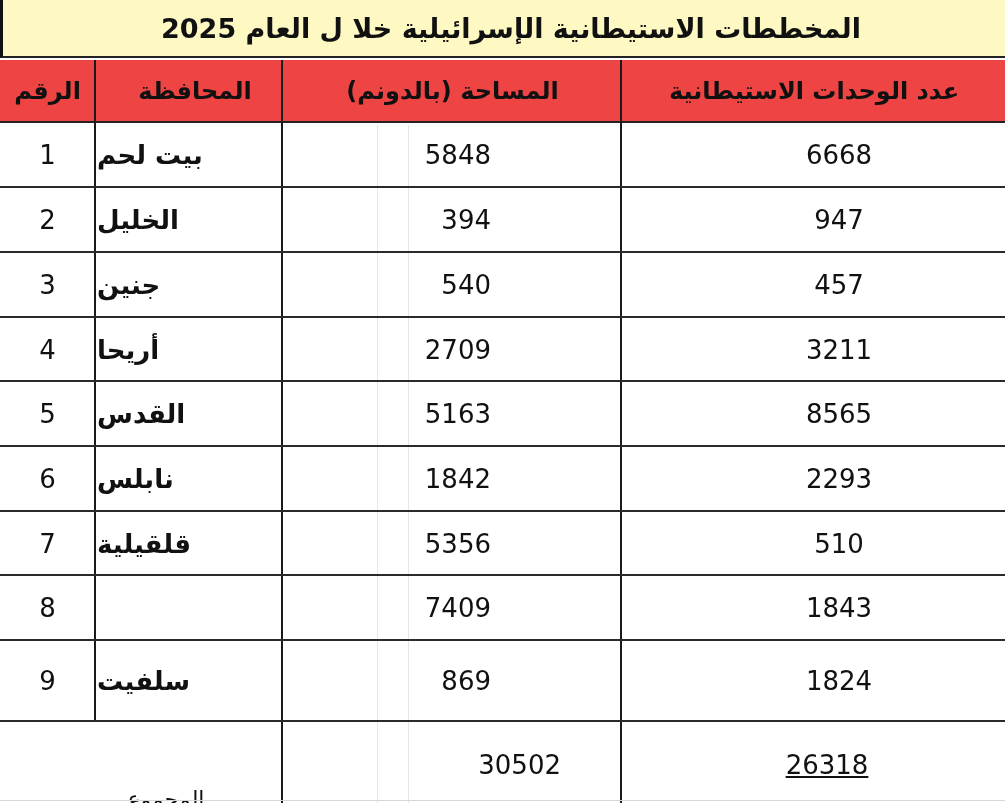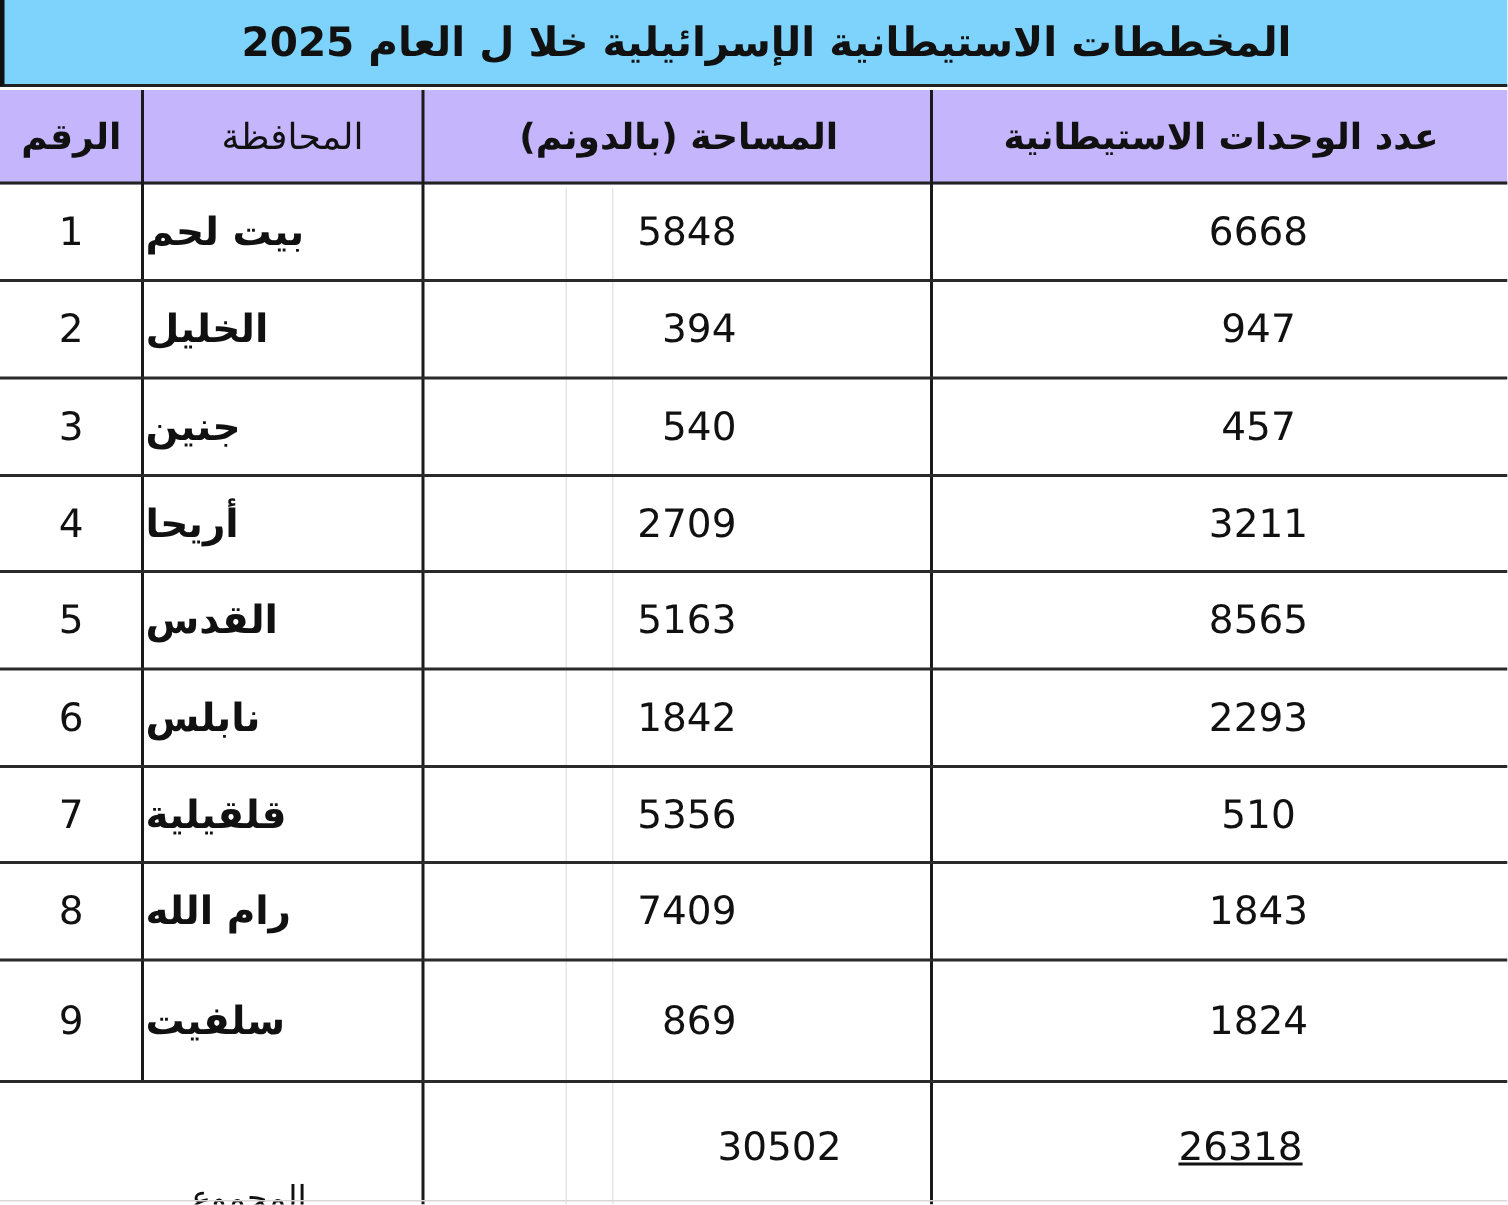--- a/index.html
+++ b/index.html
@@ -13,42 +13,42 @@
       position: relative;
       overflow: hidden;
       font-family: "DejaVu Sans", "Liberation Sans", sans-serif;
       color: #111111;
     }
     .title-bar {
       position: absolute;
       left: 0; top: 0;
       width: 1005px;
       height: 58px;
-      background: #7dd3fc;
+      background: #fef9c3;
       border-left: 3px solid #111;
       box-sizing: border-box;
       border-bottom: 2px solid #222;
       display: flex;
       align-items: center;
       justify-content: center;
     }
     .title-text {
       font-family: "DejaVu Sans", sans-serif;
       font-weight: bold;
       font-size: 27px;
       direction: rtl;
       letter-spacing: -0.5px;
       padding-left: 14px;
     }
     .header-row {
       position: absolute;
       left: 0; top: 60px;
       width: 1005px;
       height: 63px;
-      background: #c4b5fd;
+      background: #ef4444;
       border-bottom: 2px solid #222;
       box-sizing: border-box;
     }
     .cell {
       position: absolute;
       top: 0;
       height: 100%;
       display: flex;
       align-items: center;
       justify-content: center;
@@ -130,21 +130,21 @@
   </style>
 </head>
 <body>
 
 <div class="title-bar">
   <span class="title-text">المخططات الاستيطانية الإسرائيلية خلا ل العام 2025</span>
 </div>
 
 <div class="header-row">
   <div class="cell num-cell">الرقم</div>
-  <div class="cell" style="left:97px;width:196px;font-weight:normal;font-size:24px;border-radius:28px;">المحافظة</div>
+  <div class="cell" style="left:97px;width:196px;font-weight:bold;font-size:24px;border-radius:28px;">المحافظة</div>
   <div class="cell" style="left:284px;width:337px;">المساحة (بالدونم)</div>
   <div class="cell" style="left:623px;width:382px;">عدد الوحدات الاستيطانية</div>
 </div>
 
 <div class="vline" style="left:94px;top:60px;height:661px;"></div>
 <div class="vline" style="left:281px;top:60px;height:743px;"></div>
 <div class="vline" style="left:620px;top:60px;height:743px;"></div>
 <div class="faint-line" style="left:377px;top:125px;height:678px;"></div>
 <div class="faint-line" style="left:408px;top:125px;height:678px;"></div>
 
@@ -199,21 +199,20 @@
 <div class="row" style="top:512px;height:63px;">
   <div class="cell num-cell">7</div>
   <div class="cell gov-cell">قلقيلية</div>
   <div class="cell area-cell">5356</div>
   <div class="cell units-cell">510</div>
 </div>
 <div class="hline" style="top:574px;"></div>
 
 <div class="row" style="top:576px;height:64px;">
   <div class="cell num-cell">8</div>
-  <div class="cell gov-cell">رام الله</div>
   <div class="cell area-cell">7409</div>
   <div class="cell units-cell">1843</div>
 </div>
 <div class="hline" style="top:639px;"></div>
 
 <div class="row" style="top:641px;height:80px;">
   <div class="cell num-cell">9</div>
   <div class="cell gov-cell">سلفيت</div>
   <div class="cell area-cell">869</div>
   <div class="cell units-cell">1824</div>

